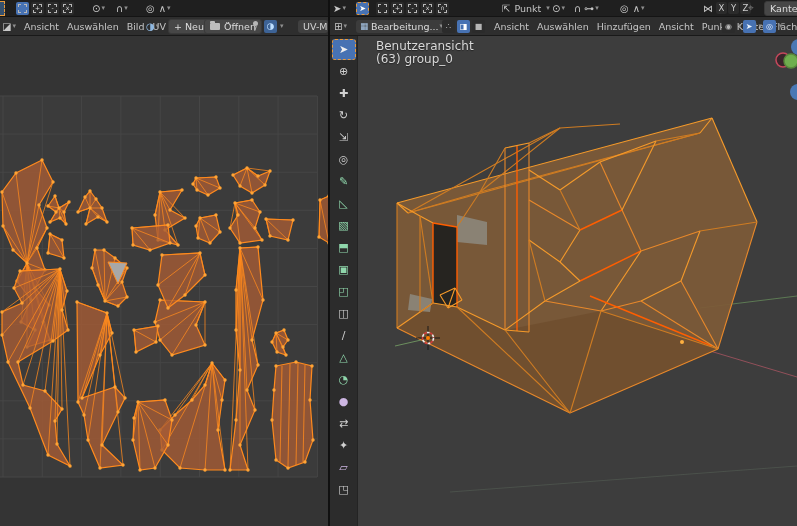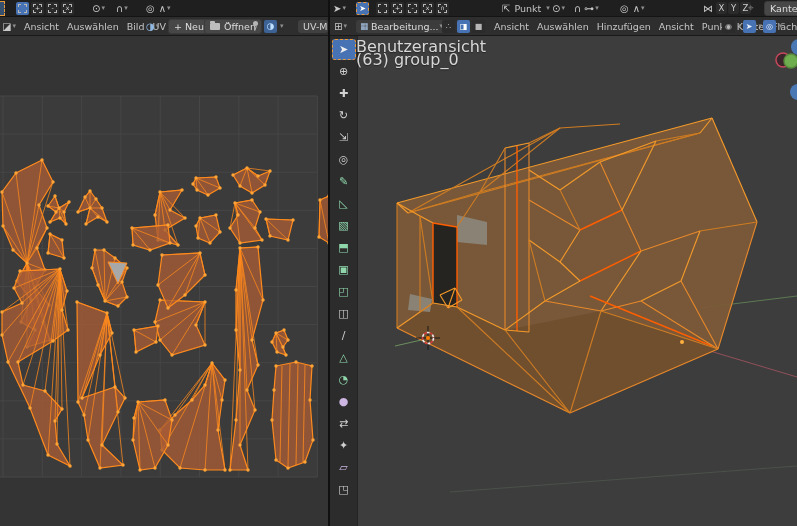--- a/index.html
+++ b/index.html
@@ -25,21 +25,21 @@
   .xyz{width:11px;height:12px;border-radius:2px;background:#2b2b2b;color:#cfcfcf;font-size:8.5px;display:inline-flex;align-items:center;justify-content:center;margin-right:1px;}
   .cutbtn{position:absolute;left:0;top:1px;width:4px;height:13px;background:#35506e;border:1px dashed #e79a3c;border-left:none;}
   .folder-icon{position:relative;width:10px;height:7px;background:#bdbdbd;border-radius:1px;margin-right:4px;}
   .folder-icon::before{content:"";position:absolute;left:0;top:-2px;width:5px;height:2px;background:#bdbdbd;border-radius:1px 1px 0 0;}
   .pin-icon{position:relative;width:10px;height:12px;}
   .pin-icon::before{content:"";position:absolute;left:3px;top:1px;width:5px;height:5px;border-radius:50%;background:#b5b5b5;}
   .pin-icon::after{content:"";position:absolute;left:5px;top:6px;width:1px;height:5px;background:#b5b5b5;transform:rotate(20deg);}
   .toolbar{position:absolute;left:330px;top:36px;width:28px;height:490px;background:#2c2c2c;border-right:1px solid #242424;z-index:20;display:flex;flex-direction:column;align-items:center;padding-top:3px;box-sizing:border-box;}
   .tool-btn{width:24px;height:21px;border-radius:3px;display:flex;align-items:center;justify-content:center;margin-bottom:1px;font-size:11px;flex:0 0 auto;}
   .tool-btn.active{background:#4772b3;border:1px dashed #e79a3c;box-sizing:border-box;}
-  .vp-label{position:absolute;left:356px;top:40px;z-index:25;color:#d8d8d8;font-size:16px;line-height:13px;text-shadow:0 1px 1px #00000066;}
+  .vp-label{position:absolute;left:376px;top:40px;z-index:25;color:#d8d8d8;font-size:12px;line-height:13px;text-shadow:0 1px 1px #00000066;}
   svg{position:absolute;z-index:5;}
   .hdr-seg{position:absolute;top:0;height:100%;display:flex;align-items:center;}
 </style>
 </head>
 <body>
 
 <div class="row1">
 
   <div class="cutbtn"></div>
   <div class="hdr-seg" style="left:16px;" id="uv-ts-modes">

